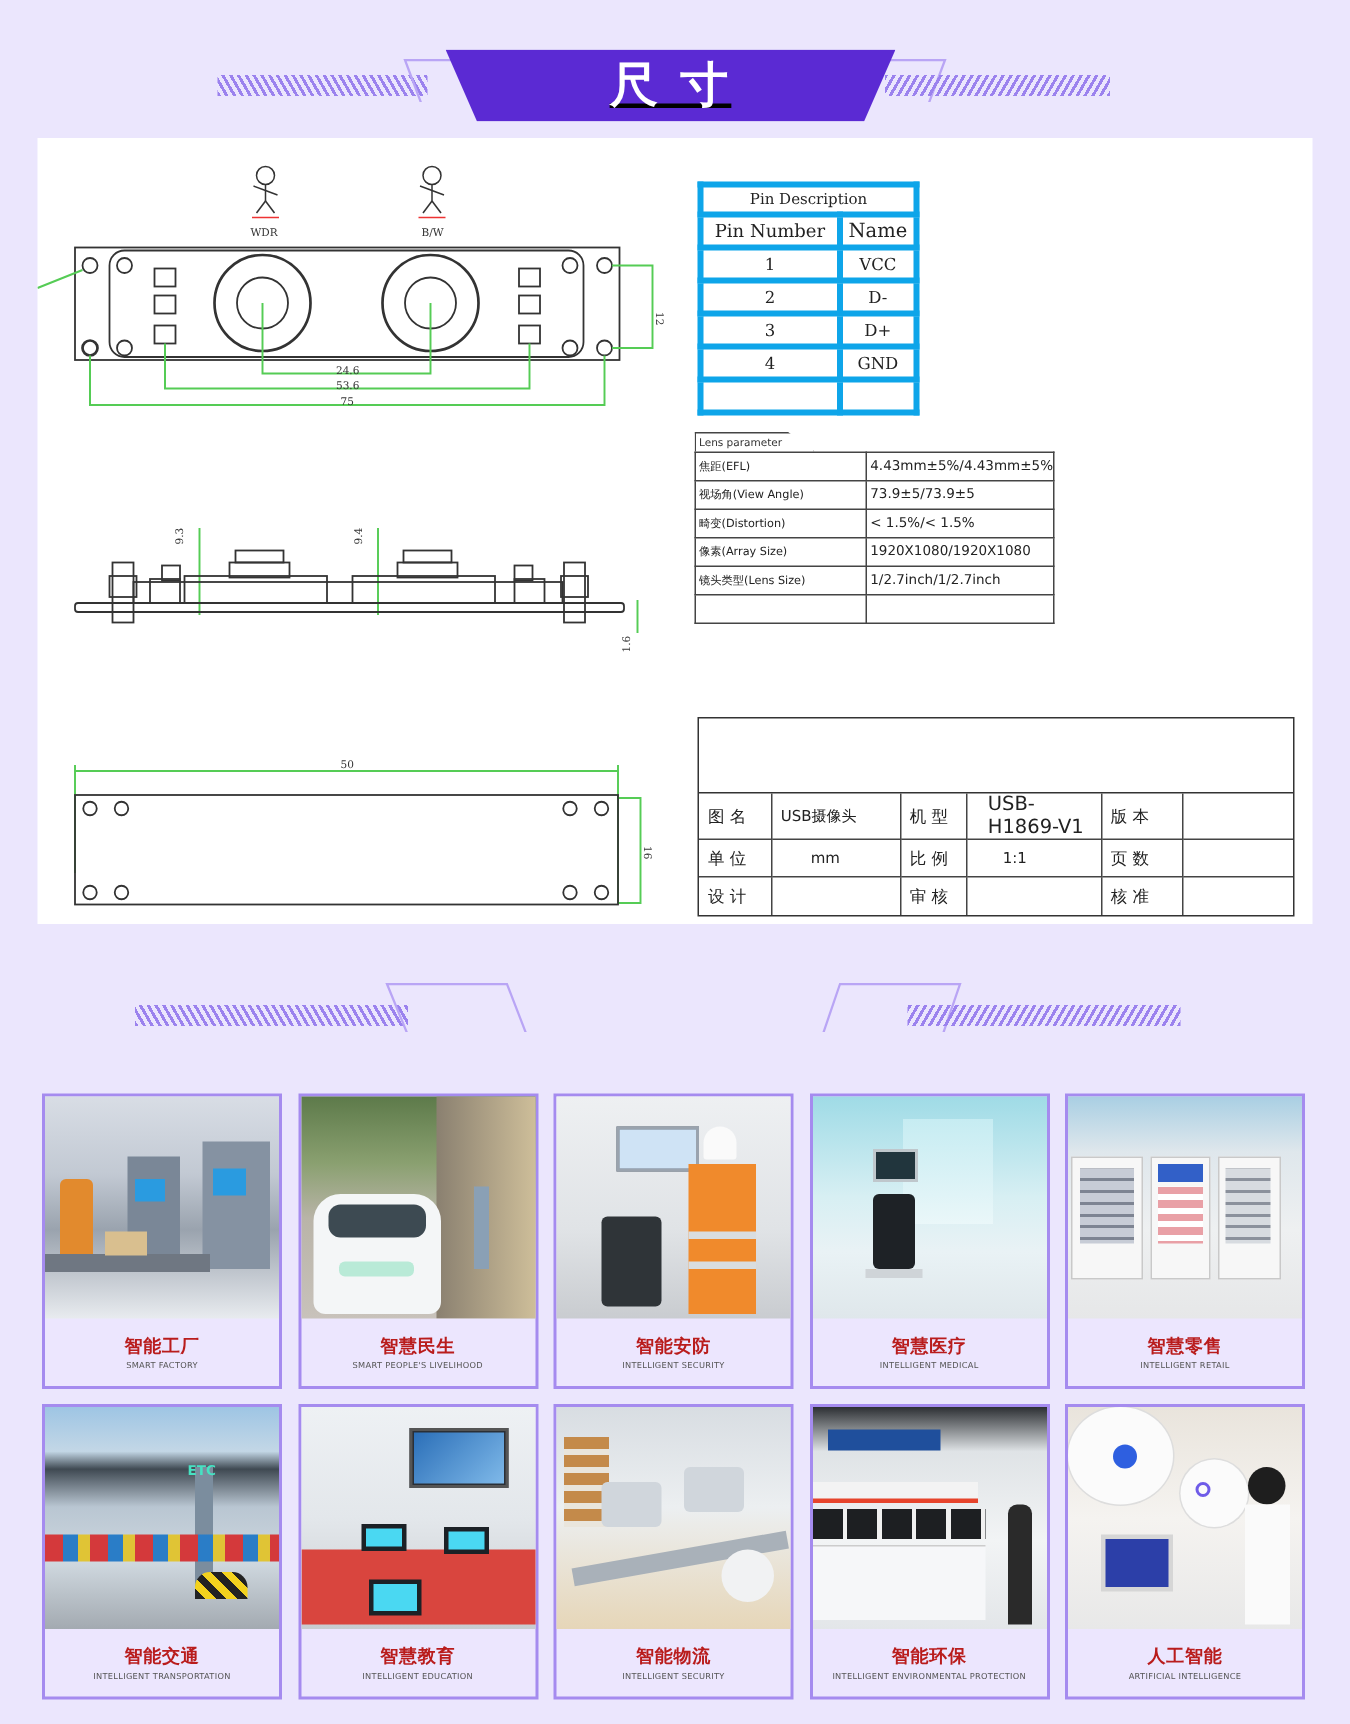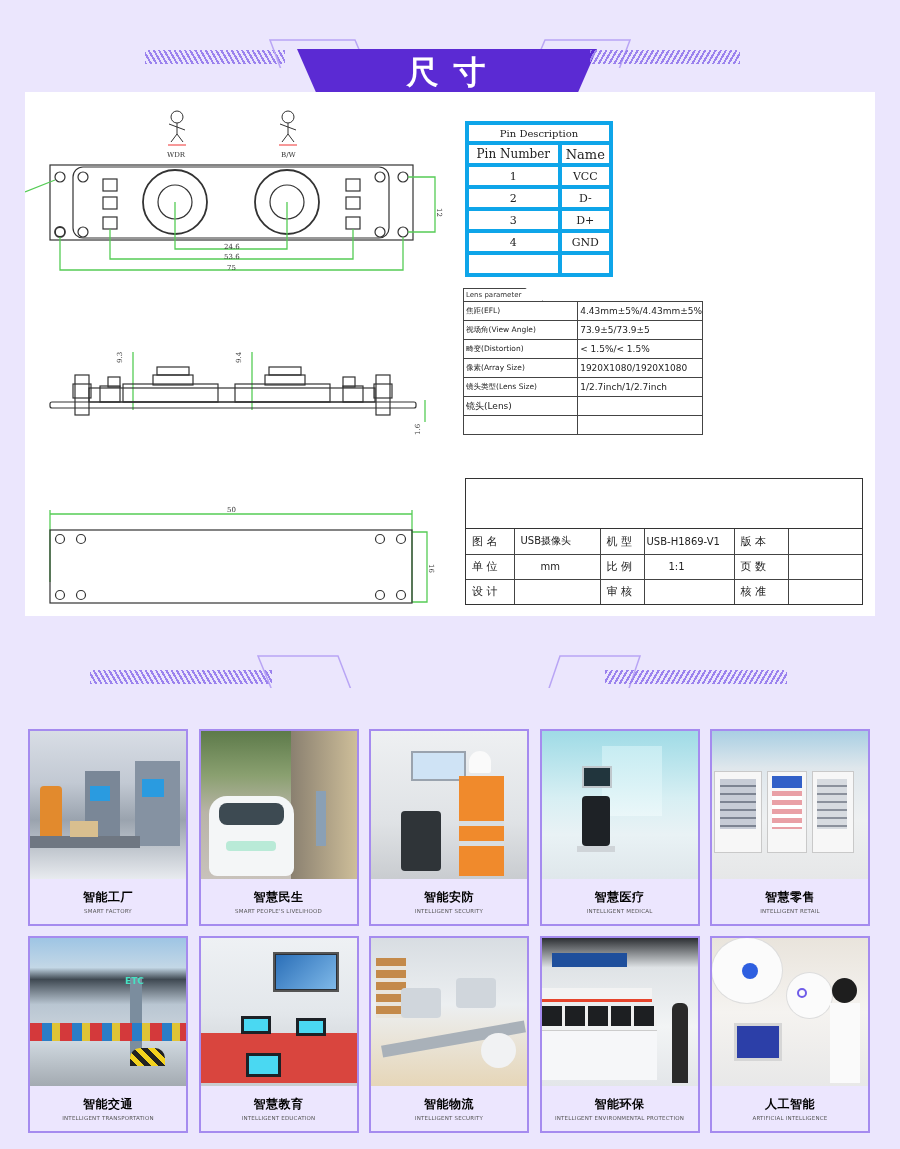--- a/index.html
+++ b/index.html
@@ -42,33 +42,33 @@
   .titleblock tr:last-child td { border-bottom: none; }
   .titleblock td:first-child { border-left: none; }
   .titleblock td:last-child { border-right: none; }
   .titleblock td.sm { font-size: 10px; font-family: "DejaVu Sans", sans-serif; }
 
   
   .grid { position: absolute; left: 28px; width: 844px; display: grid; grid-template-columns: repeat(5, 160px); column-gap: 10.5px; }
   .card { height: 197px; border: 2px solid #a58bef; background: #ece6fe; display: flex; flex-direction: column; }
   .card .img { height: 148px; position: relative; overflow: hidden; }
   .card .cap { flex: 1; display: flex; flex-direction: column; align-items: center; justify-content: center; }
-  .card .cn { font-size: 12px; font-weight: bold; color: #000000; letter-spacing: 0.5px; }
+  .card .cn { font-size: 12px; font-weight: bold; color: #b91c1c; letter-spacing: 0.5px; }
   .card .en { font-size: 5.5px; color: #555; margin-top: 2px; text-transform: uppercase; letter-spacing: 0.2px; }
 </style>
 </head>
 <body>
 
 <div class="banner" style="top:28px;">
   <div class="stripes" style="left:145px; width:140px;"></div>
   <svg class="wing" style="left:0;top:0;" width="900" height="60">
     <polygon points="270,12 355,12 372,52 285,52" fill="none" stroke="#b9a5f5" stroke-width="1.5"></polygon>
     <polygon points="545,12 630,12 615,52 528,52" fill="none" stroke="#b9a5f5" stroke-width="1.5"></polygon>
   </svg>
-  <div class="plate" style="left:297px; width:300px; top:21px; height:48px;">
+  <div class="plate" style="left:297px; width:300px; top:5px; height:48px;text-decoration:underline;">
     <span>尺 寸</span>
   </div>
   <div class="stripes right" style="left:590px; width:150px;"></div>
 </div>
 
 <div class="drawing">
   <svg width="430" height="524">
     <g fill="none" stroke="#333" stroke-width="1.2">
 
       <g stroke="#333" stroke-width="1">
@@ -221,40 +221,36 @@
           </tr>
       <tr>
             <td class="k">像素(Array Size)</td>
             <td class="v">1920X1080/1920X1080</td>
           </tr>
       <tr>
             <td class="k">镜头类型(Lens Size)</td>
             <td class="v">1/2.7inch/1/2.7inch</td>
           </tr>
       <tr>
-            <td class="k" style="font-size:9px">镜头(Lens)</td>
-            <td class="v"></td>
-          </tr>
-      <tr>
             <td class="k"></td>
             <td class="v"></td>
           </tr>
     </tbody>
       </table>
   </div>
 
   <div class="titleblock">
     <div class="top"></div>
     <table>
       <tbody>
           <tr>
         <td style="width:48px">图 名</td>
         <td style="width:86px" class="sm">USB摄像头</td>
         <td style="width:44px">机 型</td>
-        <td style="width:90px; font-size:10px; padding-left:2px;" class="sm">USB-H1869-V1</td>
+        <td style="width:90px; font-size:13px; padding-left:14px;" class="sm">USB-H1869-V1</td>
         <td style="width:54px">版 本</td>
         <td></td>
       </tr>
       <tr>
         <td>单 位</td>
         <td class="sm" style="padding-left:26px">mm</td>
         <td>比 例</td>
         <td class="sm" style="padding-left:24px">1:1</td>
         <td>页 数</td>
         <td></td>

